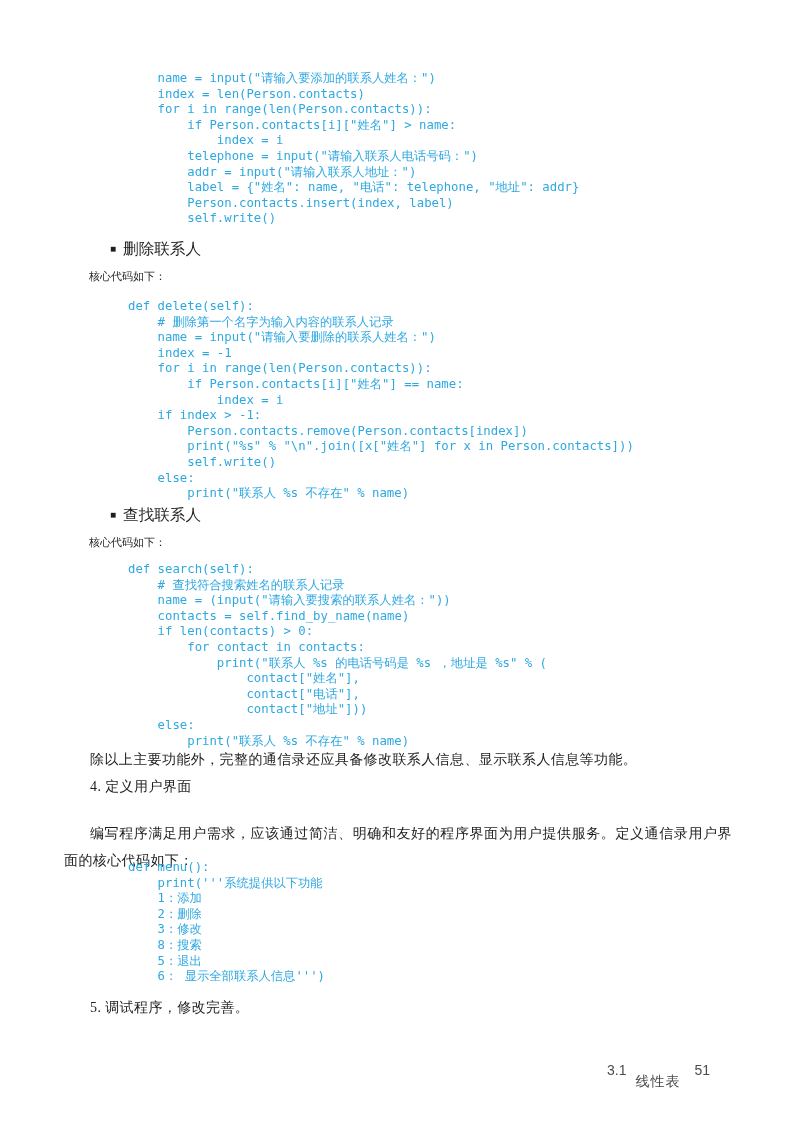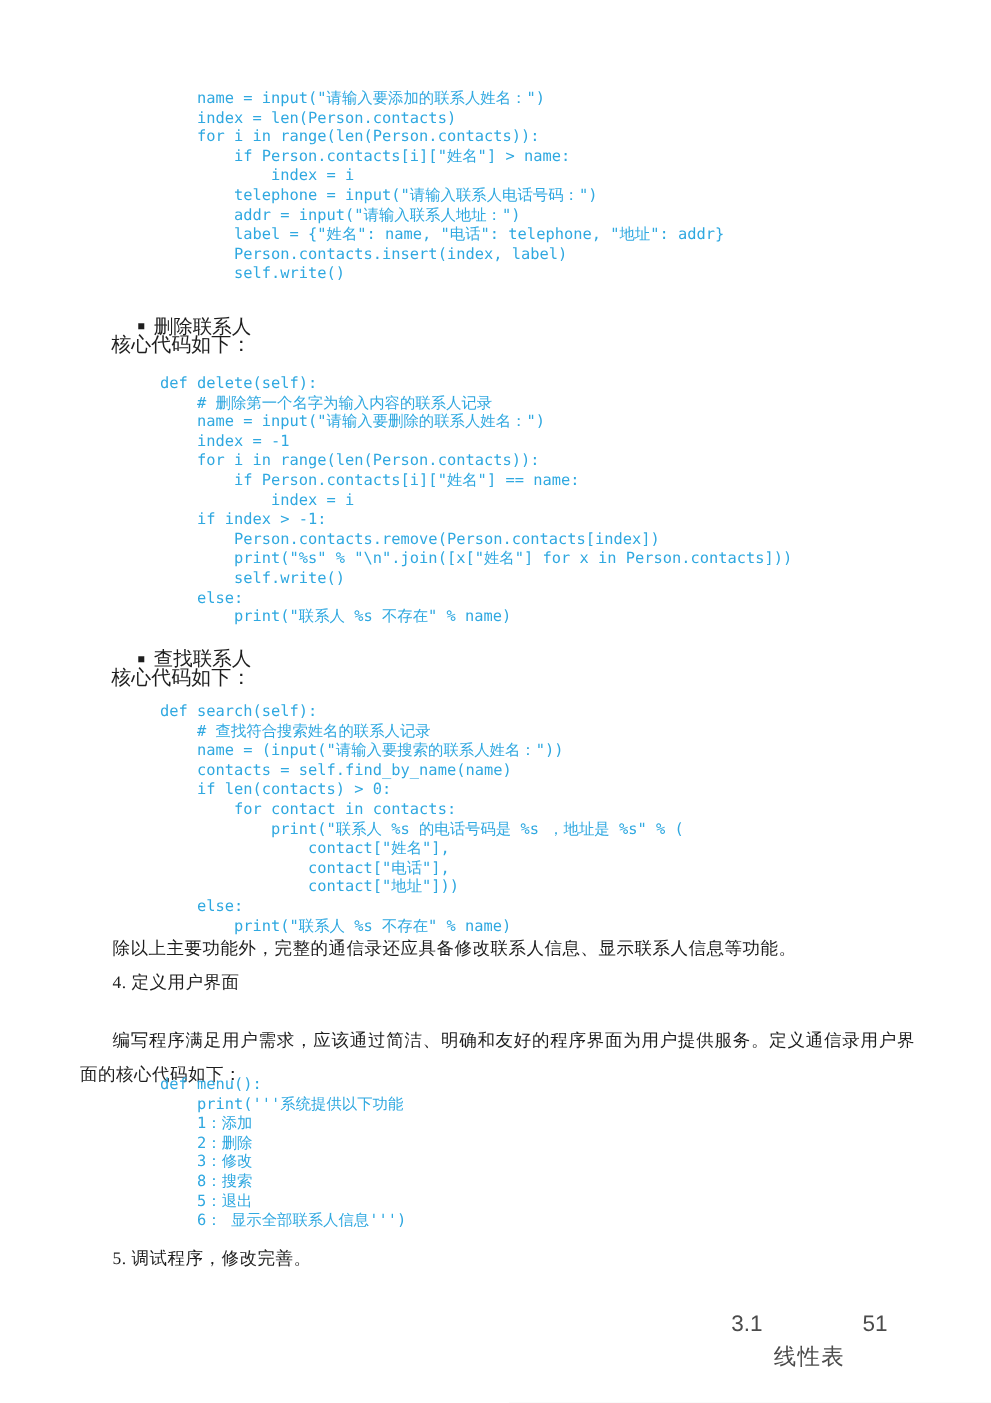--- a/index.html
+++ b/index.html
@@ -27,52 +27,51 @@
     line-height:15.6px;
     color:var(--code-blue);
     white-space:pre;
   }
   .code-line{white-space:pre;}
   .heading{
     position:absolute;
     font-size:15.6px;
     line-height:22px;
     white-space:nowrap;
-    margin-top:13px;
   }
   .heading .sq{
     font-size:10px;
     vertical-align:2px;
     margin-right:7px;
   }
   .core-label{
     position:absolute;
-    font-size:16px;
+    font-size:11px;
     line-height:22px;
     white-space:nowrap;
     font-family:Liberation Mono, monospace;
   }
   .para{
     position:absolute;
     left:64px;width:668px;
     font-size:14px;
     line-height:27px;
     text-indent:26px;
     text-align:justify;
     letter-spacing:0.4px;
     margin:0;
   }
   .footer{
     position:absolute;
     top:1049px;right:83px;
     font-family:"Liberation Sans","DejaVu Sans",sans-serif;
-    font-size:18px;
+    font-size:14px;
     color:var(--footer-text);
     display:flex;
-    align-items:flex-start;
+    align-items:center;
   }
   .footer .sec-no{margin-right:9px;}
   .footer .sec-title{margin-right:14px;letter-spacing:1px;margin-top:24px;}
 </style>
 </head>
 <body>
 
 <div class="page">
 
   <pre class="code" style="left:128px;top:71px;"><div class="code-line">    name = input("请输入要添加的联系人姓名：")</div><div class="code-line">    index = len(Person.contacts)</div><div class="code-line">    for i in range(len(Person.contacts)):</div><div class="code-line">        if Person.contacts[i]["姓名"] &gt; name:</div><div class="code-line">            index = i</div><div class="code-line">        telephone = input("请输入联系人电话号码：")</div><div class="code-line">        addr = input("请输入联系人地址：")</div><div class="code-line">        label = {"姓名": name, "电话": telephone, "地址": addr}</div><div class="code-line">        Person.contacts.insert(index, label)</div><div class="code-line">        self.write()</div></pre>

